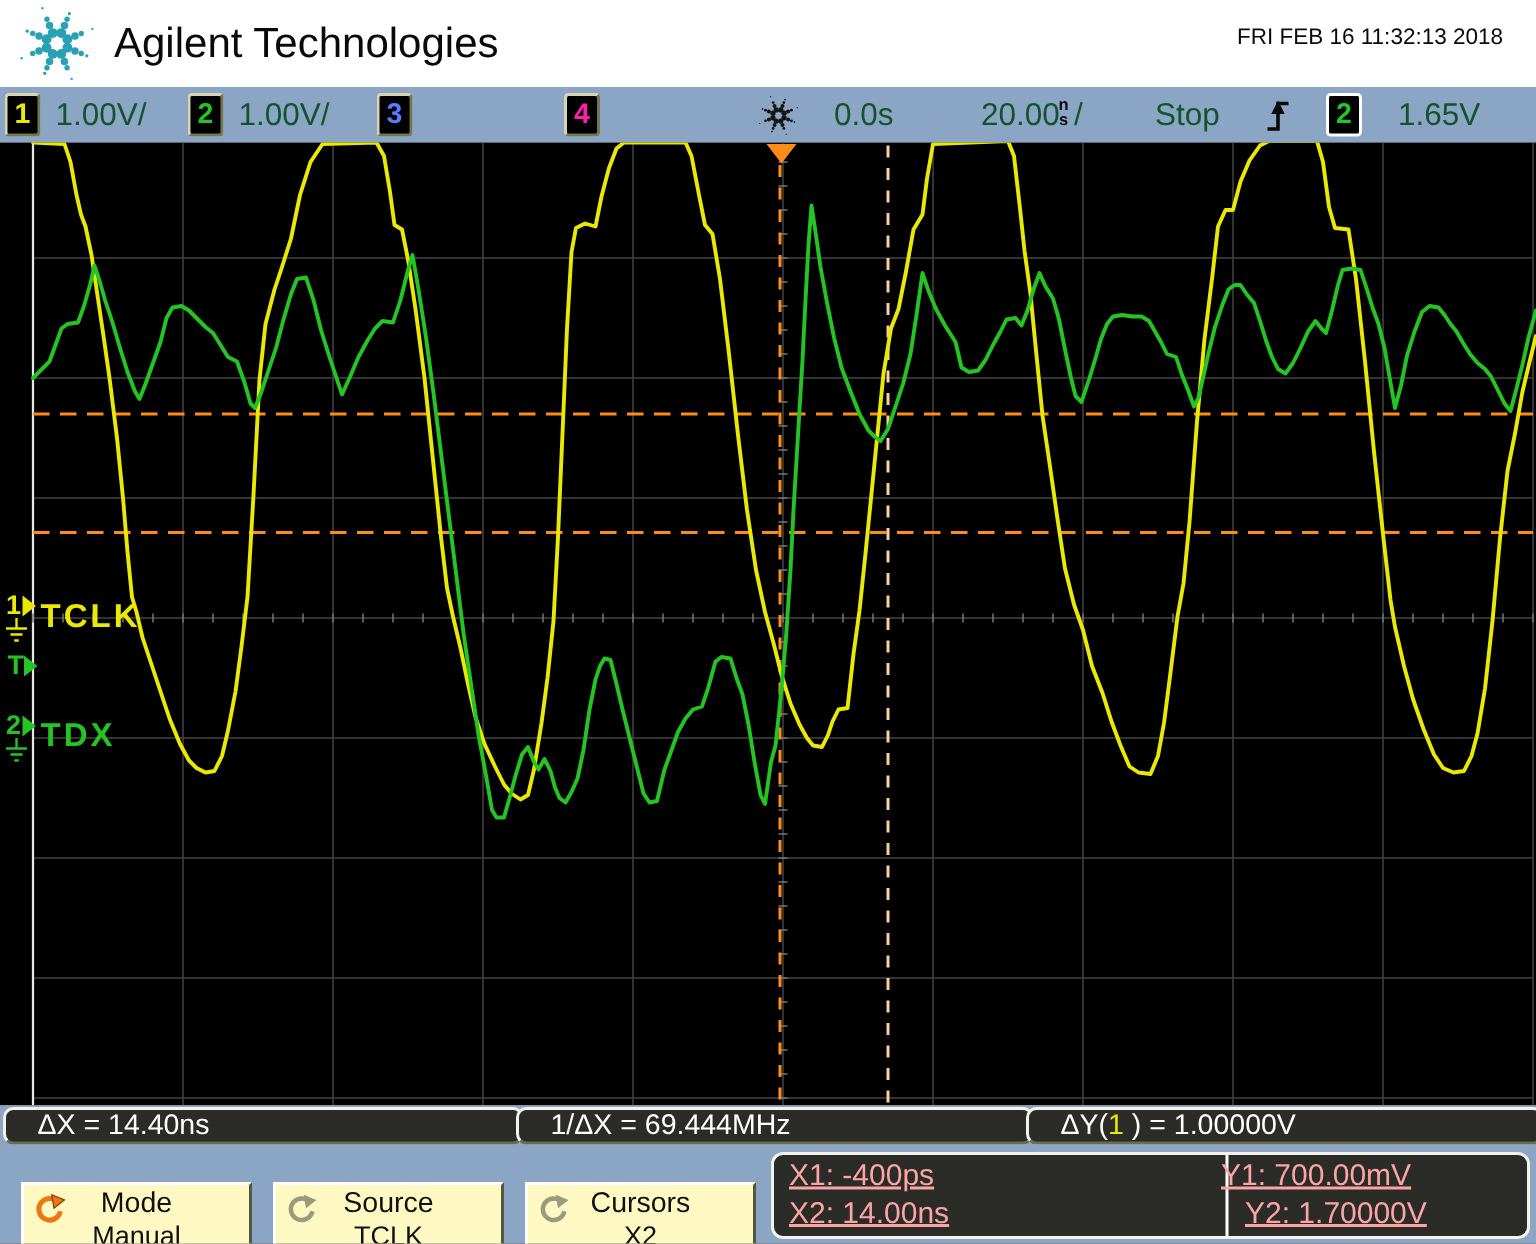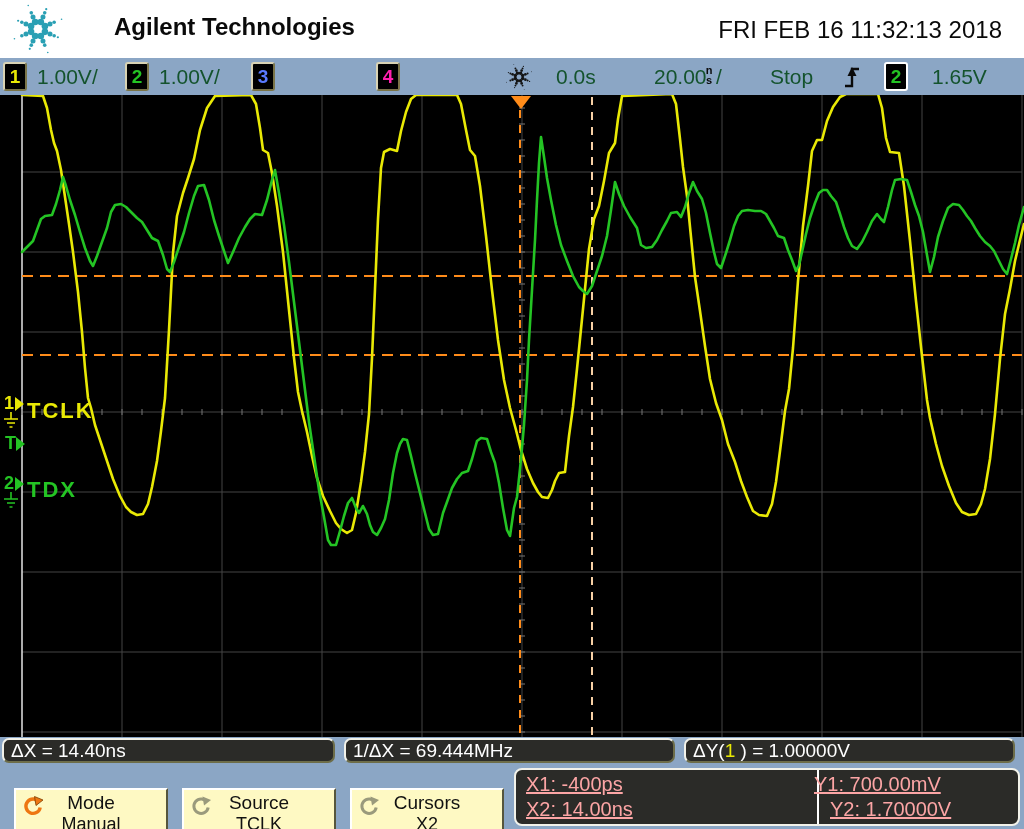--- a/index.html
+++ b/index.html
@@ -1,39 +1,39 @@
 <!DOCTYPE html>
 <html><head>
 <meta charset="utf-8">
 <style>
   html,body{margin:0;padding:0;}
   body{width:1024px;height:829px;position:relative;font-family:"Liberation Sans",sans-serif;background:#ffffff;overflow:hidden;}
   .abs{position:absolute;}
 
   
   .topbar{left:0;top:0;width:1024px;height:58px;background:#ffffff;}
-  .brand-title{left:76px;top:13px;font-size:24px;font-weight:bold;color:#0a0a0a;letter-spacing:0px;margin-left:38px;}
-  .datetime{right:22px;top:16px;font-size:24px;color:#0a0a0a;}
+  .brand-title{left:76px;top:13px;font-size:28px;font-weight:normal;color:#0a0a0a;letter-spacing:0px;}
+  .datetime{right:22px;top:16px;font-size:15px;color:#0a0a0a;}
 
   
   .statusbar{left:0;top:58px;width:1024px;height:37px;background:#8ba6c5;}
   .statusbar .txt{top:7px;font-size:21px;color:#14532d;white-space:pre;}
   .chbadge{top:4px;width:20px;height:25px;background:#000;border:2px solid #d9d3b4;border-right-color:#7a7448;border-bottom-color:#7a7448;border-radius:3px;font-size:19px;font-weight:bold;text-align:center;line-height:25px;}
   .trigbadge{border-color:#ffffff;}
 
   
   .scope{left:0;top:95px;width:1024px;height:642px;background:#000;}
   .scope svg{position:absolute;left:0;top:0;}
   .marker{position:absolute;font-weight:bold;font-size:18px;line-height:16px;}
   .marker .tri{position:absolute;left:11px;top:2px;width:0;height:0;border-left:9px solid currentColor;border-top:7px solid transparent;border-bottom:7px solid transparent;}
   .chan-label{position:absolute;font-size:22px;font-weight:bold;letter-spacing:2px;}
 
   
   .measurebar{left:0;top:737px;width:1024px;height:29px;background:#8ba6c5;}
-  .measurebox{top:1px;height:21px;background:#2b2b28;border:2px solid #f2f2ea;border-right-color:#6d6d49;border-bottom-color:#6d6d49;border-radius:7px;color:#ffffff;font-size:19px;line-height:21px;padding-left:7px;white-space:pre;}
+  .measurebox{top:1px;height:21px;background:#2b2b28;border:2px solid #f2f2ea;border-right-color:#6d6d49;border-bottom-color:#6d6d49;border-radius:7px;color:#ffffff;font-size:19px;line-height:21px;padding-left:21px;white-space:pre;}
 
   
   .menubar{left:0;top:766px;width:1024px;height:63px;background:#8ba6c5;}
   .softkey{top:22px;width:150px;height:46px;background:#fef9c3;border:2px solid #ffffff;border-right-color:#56563c;border-bottom-color:#56563c;border-radius:0;cursor:pointer;}
   .softkey .l1{position:absolute;left:0;top:2px;width:100%;text-align:center;font-size:19px;color:#111;}
   .softkey .l2{position:absolute;left:0;top:24px;width:100%;text-align:center;font-size:18px;color:#111;}
   .knob{position:absolute;left:6px;top:6px;width:22px;height:22px;}
   .readouts{left:514px;top:2px;width:502px;height:54px;background:#2b2b28;border:2px solid #f2f2ea;border-radius:8px;}
   .readouts .divider{position:absolute;left:301px;top:0;width:2px;height:54px;background:#ffffff;}
   .readouts .rtxt{position:absolute;font-size:20px;color:#fca5a5;white-space:pre;text-decoration:underline;}

